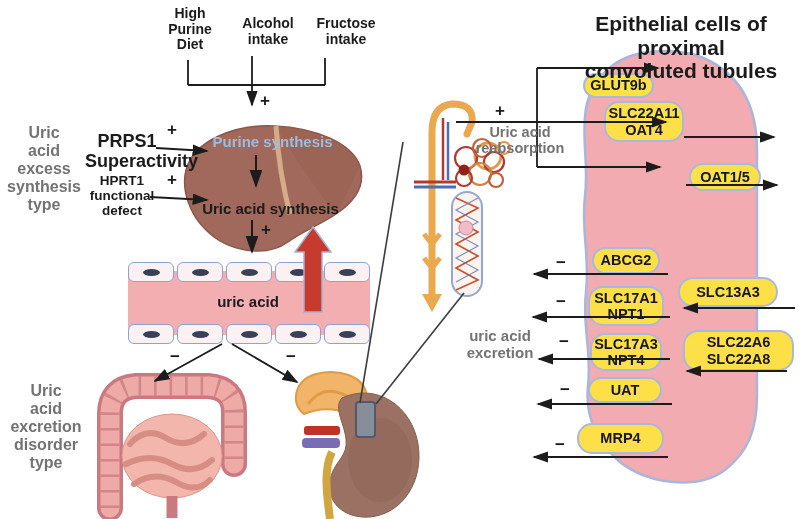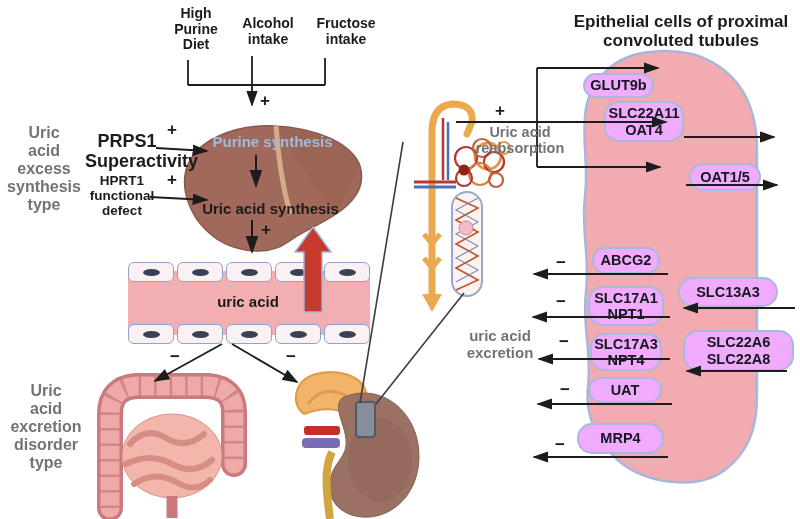--- a/index.html
+++ b/index.html
@@ -4,21 +4,21 @@
 <style>
   html,body{margin:0;padding:0;background:#fff;}
   .canvas{position:relative;width:800px;height:519px;background:#fff;overflow:hidden;
     font-family:"Liberation Sans","DejaVu Sans",sans-serif;}
   .lbl{position:absolute;font-weight:700;color:#1b1b1b;text-align:center;
     white-space:pre-line;line-height:1.12;font-size:14px;z-index:6;}
   .red{color:#737373;}
   .blue{color:#9cbce0;}
   .sign{position:absolute;font-weight:700;font-size:17px;color:#1b1b1b;
     transform:translate(-50%,-50%);z-index:7;}
-  .pill{position:absolute;background:#f0abfc;border:2px solid #a9b8dc;border-radius:15px;
+  .pill{position:absolute;background:#fde047;border:2px solid #a9b8dc;border-radius:15px;
     display:flex;align-items:center;justify-content:center;font-weight:700;font-size:14.5px;
     color:#15161f;text-align:center;white-space:pre-line;line-height:1.12;box-sizing:border-box;z-index:4;}
   svg.abs{position:absolute;z-index:2;}
   svg.overlay{position:absolute;left:0;top:0;z-index:5;}
   svg.under{position:absolute;z-index:1;}
   .band{position:absolute;left:128px;top:262px;width:242px;height:83px;z-index:2;}
   .band .pinkfill{position:absolute;left:0;top:9px;width:242px;height:64px;background:#f3aeb1;}
   .vcell{position:absolute;width:46px;height:20px;background:#fbf1f3;border:1.5px solid #8fa3d0;
     border-radius:6px;display:flex;align-items:center;justify-content:center;box-sizing:border-box;}
   .nuc{width:17px;height:7px;background:#3a4055;border-radius:50%;}
@@ -160,21 +160,21 @@
 
     <line x1="668" y1="274" x2="534" y2="274" stroke="#1c1c1c" stroke-width="1.8" marker-end="url(#ah)"></line>
     <line x1="670" y1="317" x2="533" y2="317" stroke="#1c1c1c" stroke-width="1.8" marker-end="url(#ah)"></line>
     <line x1="795" y1="308" x2="684" y2="308" stroke="#1c1c1c" stroke-width="1.8" marker-end="url(#ah)"></line>
     <line x1="670" y1="359" x2="539" y2="359" stroke="#1c1c1c" stroke-width="1.8" marker-end="url(#ah)"></line>
     <line x1="787" y1="371" x2="687" y2="371" stroke="#1c1c1c" stroke-width="1.8" marker-end="url(#ah)"></line>
     <line x1="672" y1="404" x2="538" y2="404" stroke="#1c1c1c" stroke-width="1.8" marker-end="url(#ah)"></line>
     <line x1="668" y1="457" x2="534" y2="457" stroke="#1c1c1c" stroke-width="1.8" marker-end="url(#ah)"></line>
   </svg>
 
-  <div class="lbl" style="left:161px;top:6px;width:70px">High
+  <div class="lbl" style="left:155px;top:6px;width:70px">High
 Purine
 Diet</div>
   <div class="lbl" style="left:235px;top:16px;width:66px">Alcohol
 intake</div>
   <div class="lbl" style="left:310px;top:16px;width:72px">Fructose
 intake</div>
   <div class="sign" style="left:265px;top:101px">+</div>
 
   <div class="lbl red" style="left:3px;top:124px;width:82px;font-size:16px">Uric
 acid
@@ -202,21 +202,21 @@
 excretion
 disorder
 type</div>
 
   <div class="sign" style="left:500px;top:111px">+</div>
   <div class="lbl red" style="left:470px;top:124px;width:100px;font-size:14.5px">Uric acid
 reabsorption</div>
   <div class="lbl red" style="left:456px;top:328px;width:88px;font-size:15px">uric acid
 excretion</div>
 
-  <div class="lbl" style="left:566px;top:12px;width:230px;font-size:17px">Epithelial cells of proximal
+  <div class="lbl" style="left:566px;top:12px;width:230px;font-size:21px">Epithelial cells of proximal
 convoluted tubules</div>
 
   <div class="pill" style="left:583px;top:73px;width:71px;height:25px"><span>GLUT9b</span></div>
   <div class="pill" style="left:604px;top:101px;width:80px;height:41px"><span>SLC22A11
 OAT4</span></div>
   <div class="pill" style="left:592px;top:247px;width:68px;height:27px"><span>ABCG2</span></div>
   <div class="pill" style="left:588px;top:286px;width:76px;height:40px"><span>SLC17A1
 NPT1</span></div>
   <div class="pill" style="left:590px;top:333px;width:72px;height:38px"><span>SLC17A3
 NPT4</span></div>

